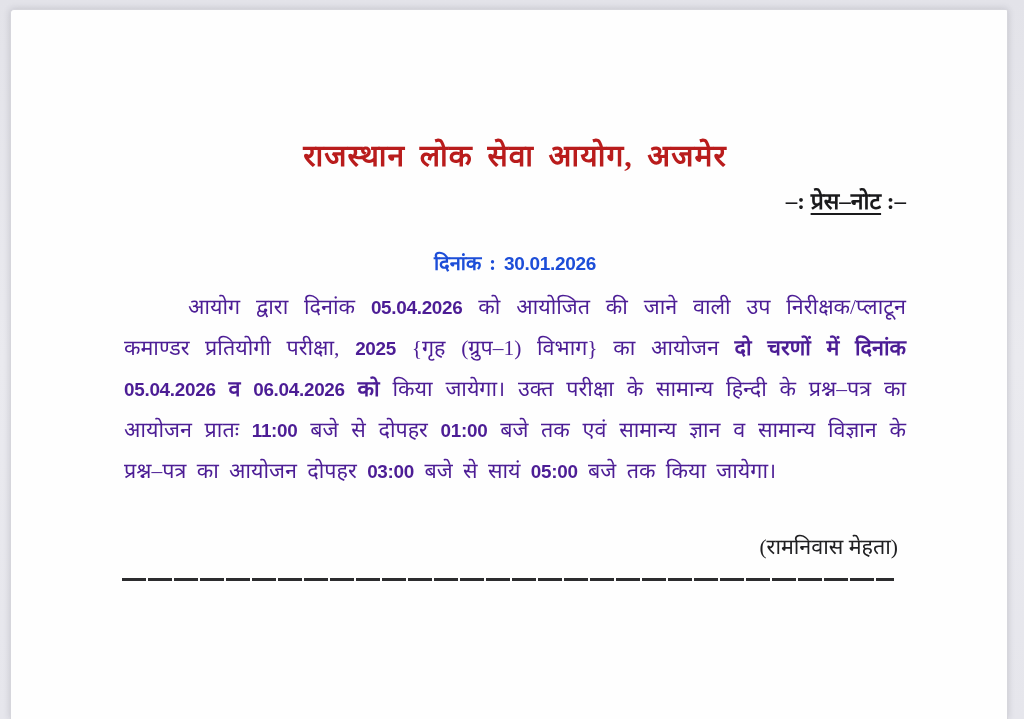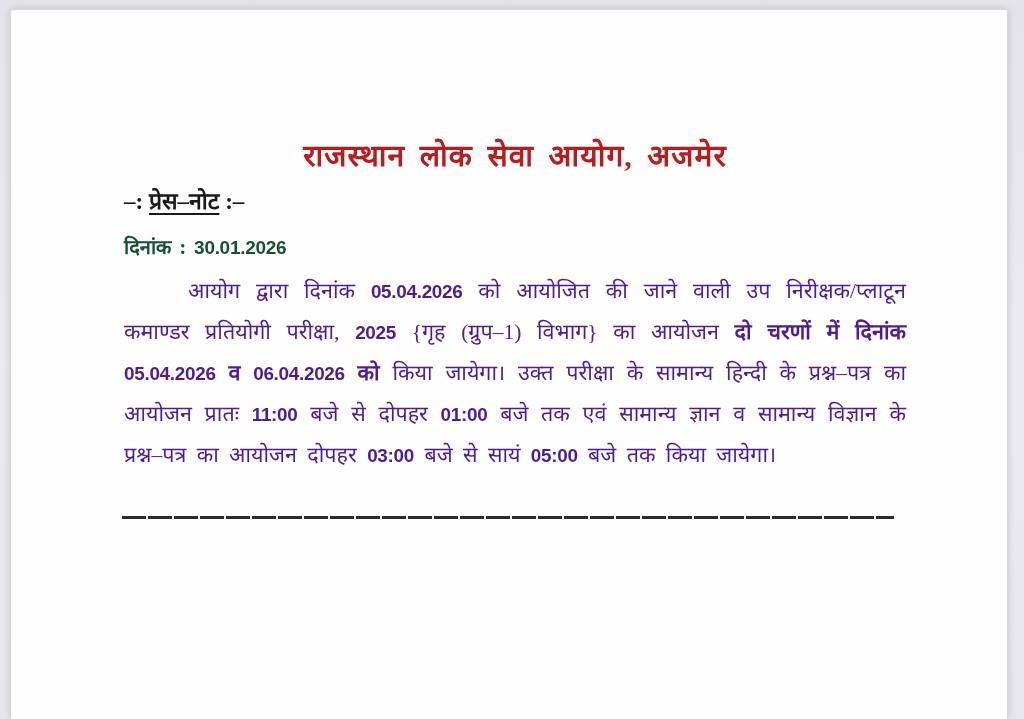--- a/index.html
+++ b/index.html
@@ -38,36 +38,36 @@
     margin-top: 124px;
     text-align: center;
     font-size: 30px;
     font-weight: 700;
     letter-spacing: 1px;
     color: #b91c1c;
     word-spacing: 6px;
   }
   .press-note-line {
     margin-top: 9px;
-    text-align: left;
+    text-align: right;
     font-size: 23px;
     font-weight: 700;
     color: #1a1a1c;
   }
   .press-note-label {
     text-decoration: underline;
     text-underline-offset: 4px;
     text-decoration-thickness: 2px;
   }
   .date-line {
-    margin-top: 17px;
-    text-align: left;
+    margin-top: 33px;
+    text-align: center;
     font-size: 20px;
     font-weight: 700;
-    color: #14532d;
+    color: #1d4ed8;
     word-spacing: 3px;
   }
   .body-para {
     margin: 11px 0 0 0;
     font-size: 21.5px;
     line-height: 40px;
     text-align: justify;
     text-indent: 64px;
     color: #4c1d95;
     word-spacing: 5px;
@@ -111,18 +111,19 @@
 
     <div class="press-note-line"><span>–:</span>
       <span class="press-note-label">प्रेस–नोट</span>
       <span>:–</span></div>
 
     <div class="date-line"><span>दिनांक : </span><span class="num">30.01.2026</span></div>
 
     <p class="body-para"><span>आयोग द्वारा दिनांक </span><span class="num">05.04.2026</span><span> को आयोजित की जाने वाली उप निरीक्षक/प्लाटून कमाण्डर प्रतियोगी परीक्षा, </span><span class="num">2025</span><span> {गृह (ग्रुप–1) विभाग} का आयोजन </span><span class="b">दो चरणों में दिनांक </span><span class="b num">05.04.2026</span><span class="b"> व </span><span class="b num">06.04.2026</span><span class="b"> को</span><span> किया जायेगा। उक्त परीक्षा के सामान्य हिन्दी के प्रश्न–पत्र का आयोजन प्रातः </span><span class="num">11:00</span><span> बजे से दोपहर </span><span class="num">01:00</span><span> बजे तक एवं सामान्य ज्ञान व सामान्य विज्ञान के प्रश्न–पत्र का आयोजन दोपहर </span><span class="num">03:00</span><span> बजे से सायं </span><span class="num">05:00</span><span> बजे तक किया जायेगा।</span></p>
 
     <div class="signature">
+      <div>(रामनिवास मेहता)</div>
     </div>
 
     <div class="rule"></div>
 
   </div>
 </div>
 
 </body></html>

